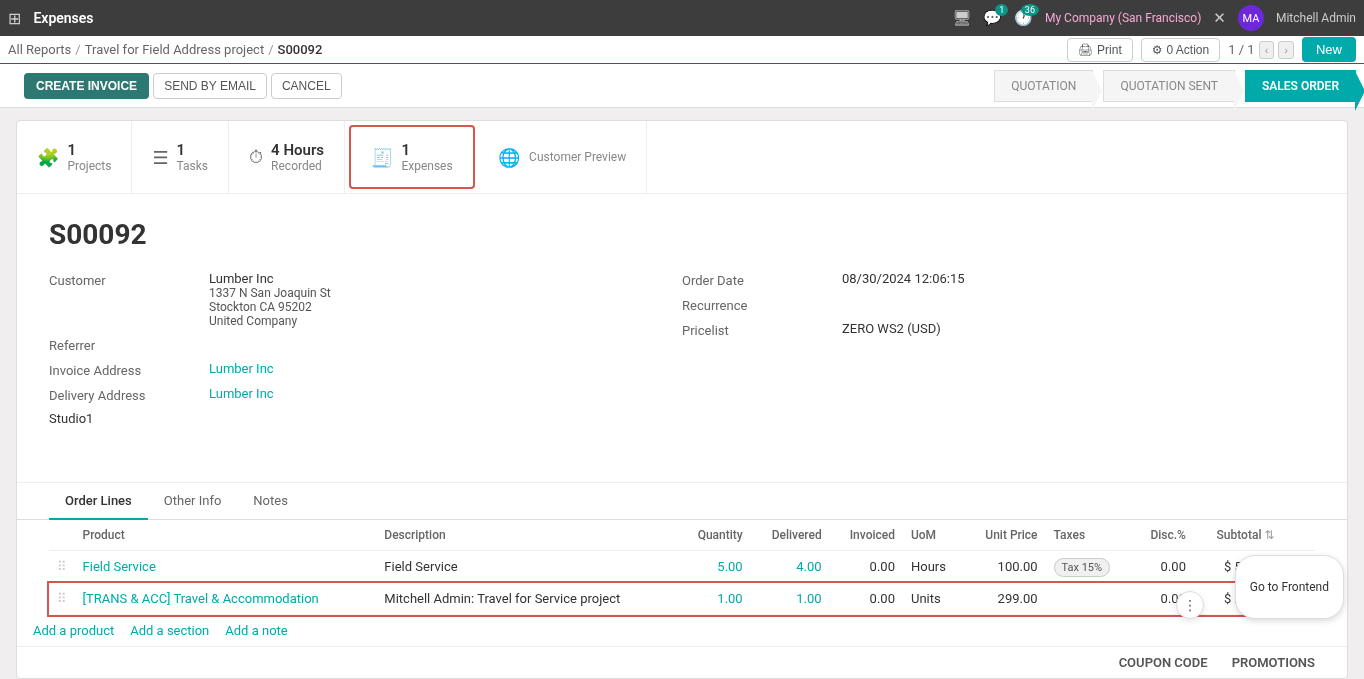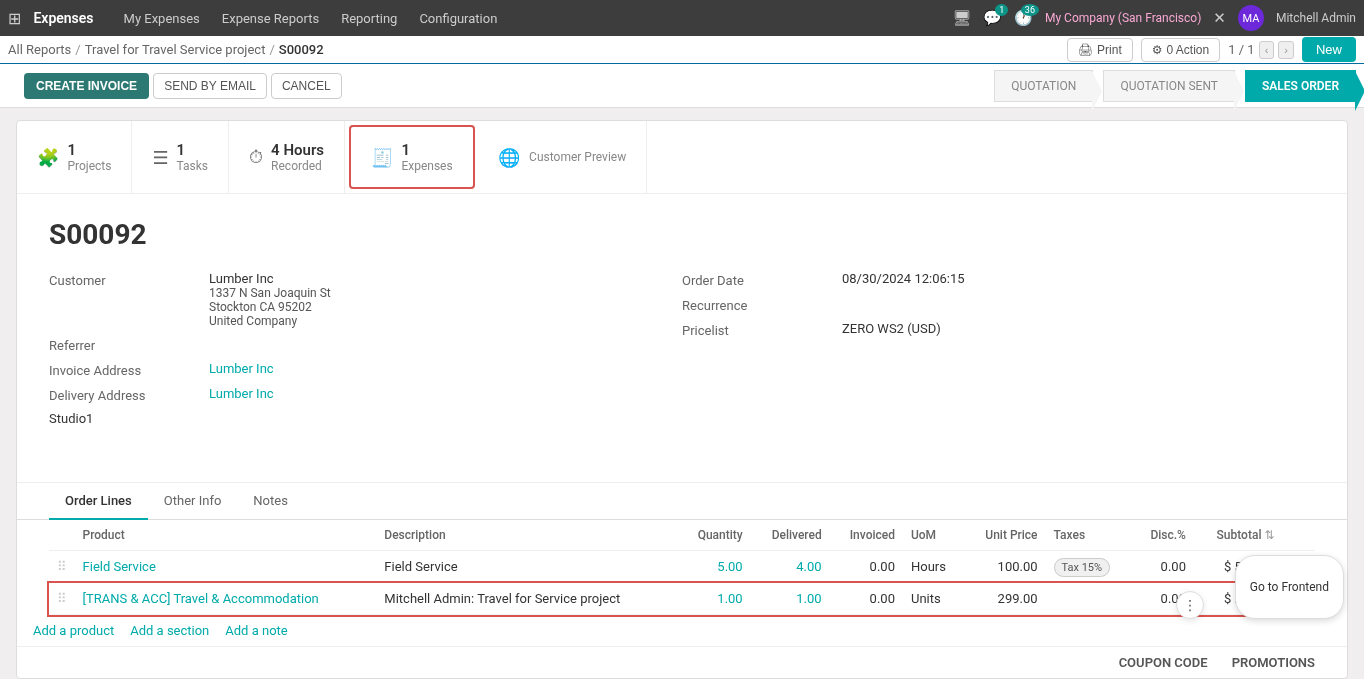--- a/index.html
+++ b/index.html
@@ -262,26 +262,20 @@
     }
 
     .table-wrapper { padding: 0 32px; }
   </style>
 </head>
 <body>
 
 <div class="top-nav">
   <span class="app-grid">⊞</span>
   <span class="app-name">Expenses</span>
-  <div class="nav-links">
-    <span class="nav-link">My Expenses</span>
-    <span class="nav-link">Expense Reports</span>
-    <span class="nav-link">Reporting</span>
-    <span class="nav-link">Configuration</span>
-  </div>
   <div class="right-side">
     <span class="icon-btn">🖥</span>
     <span class="icon-btn" style="position:relative;">
       💬
       <span class="badge">1</span>
     </span>
     <span class="icon-btn" style="position:relative;">
       🕐
       <span class="badge">36</span>
     </span>
@@ -289,21 +283,21 @@
     <span class="icon-btn">✕</span>
     <div class="user-avatar">MA</div>
     <span style="color:#ccc;font-size:12px;">Mitchell Admin</span>
   </div>
 </div>
 
 <div class="breadcrumb-bar">
   <div class="breadcrumb">
     <a>All Reports</a>
     <span class="sep">/</span>
-    <a>Travel for Travel Service project</a>
+    <a>Travel for Field Address project</a>
     <span class="sep">/</span>
     <span class="current">S00092</span>
   </div>
   <div class="breadcrumb-actions">
     <button class="btn-print">
       <span>🖨</span>
       <span>Print</span>
     </button>
     <button class="btn-action">
       <span>⚙</span>

